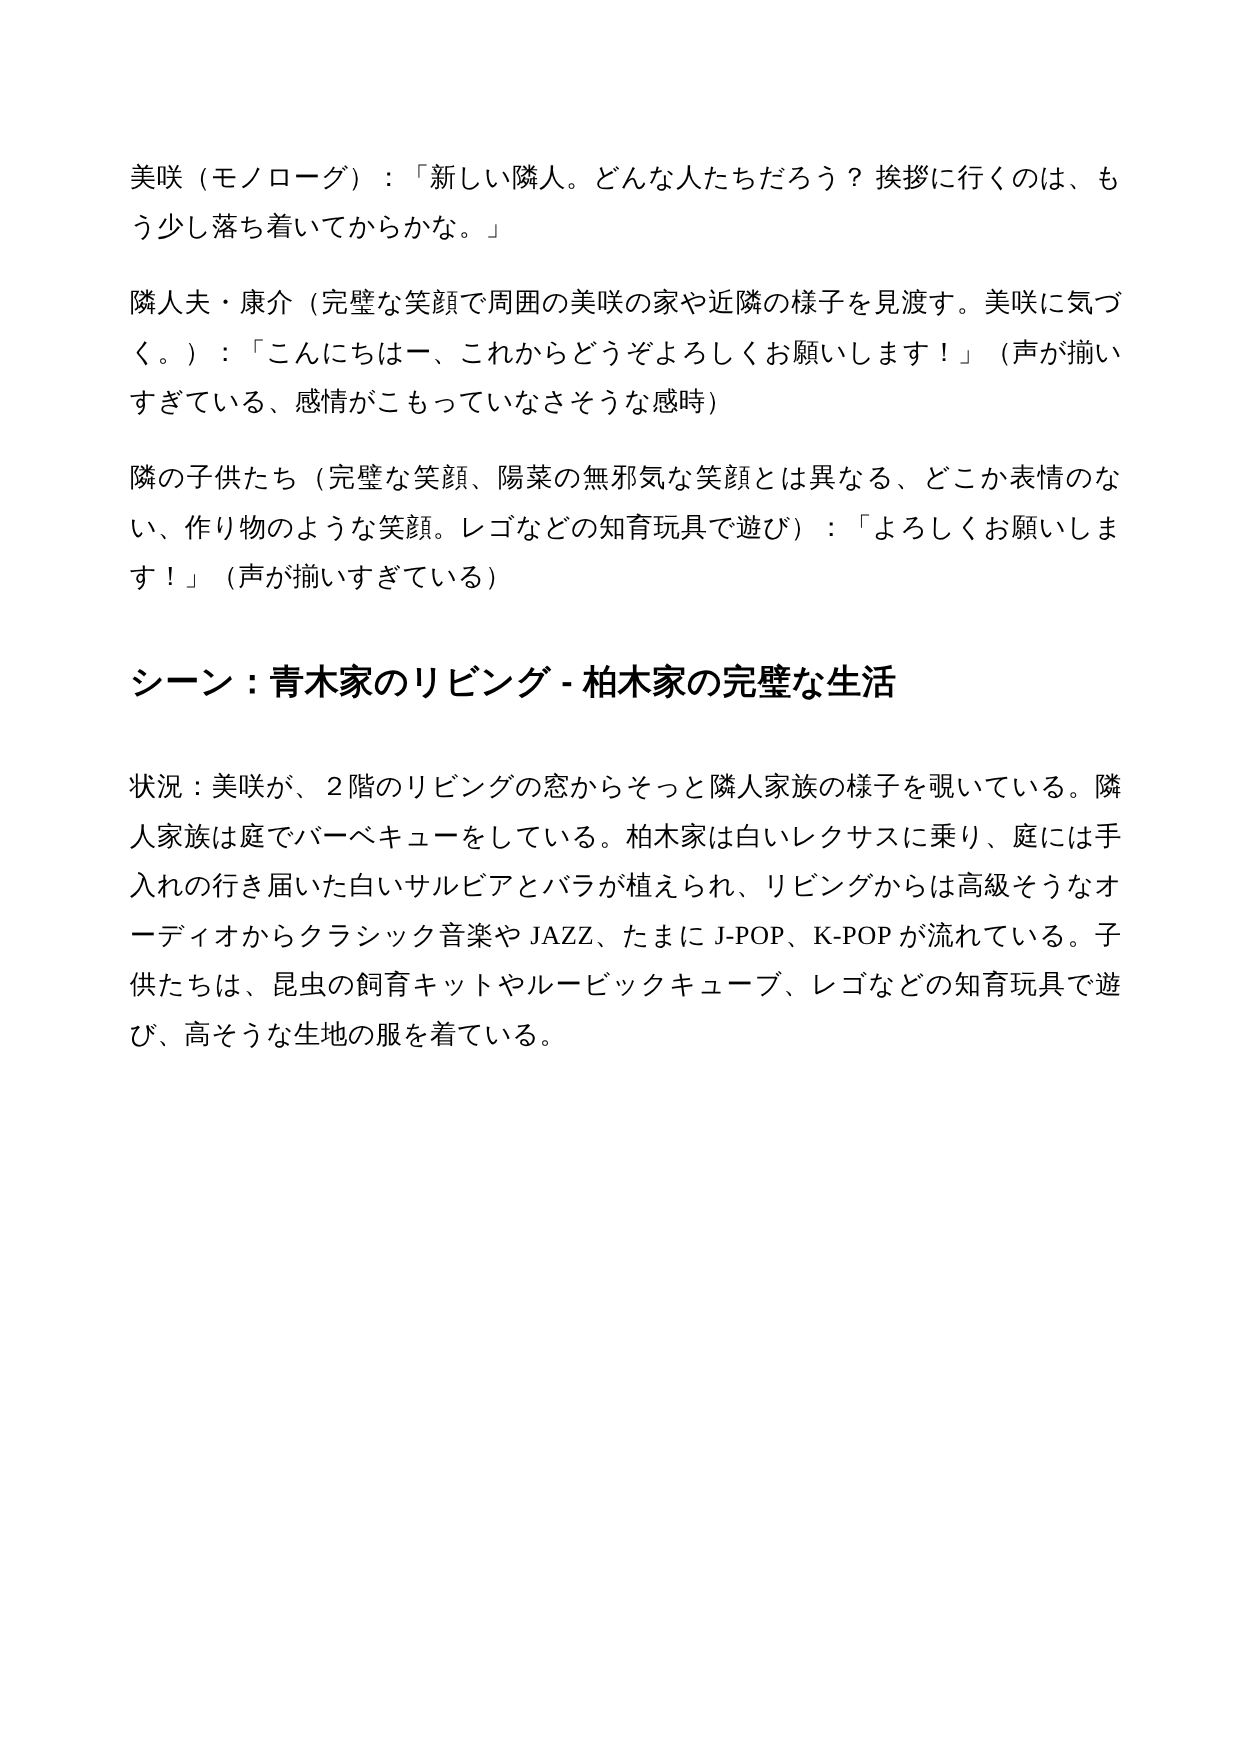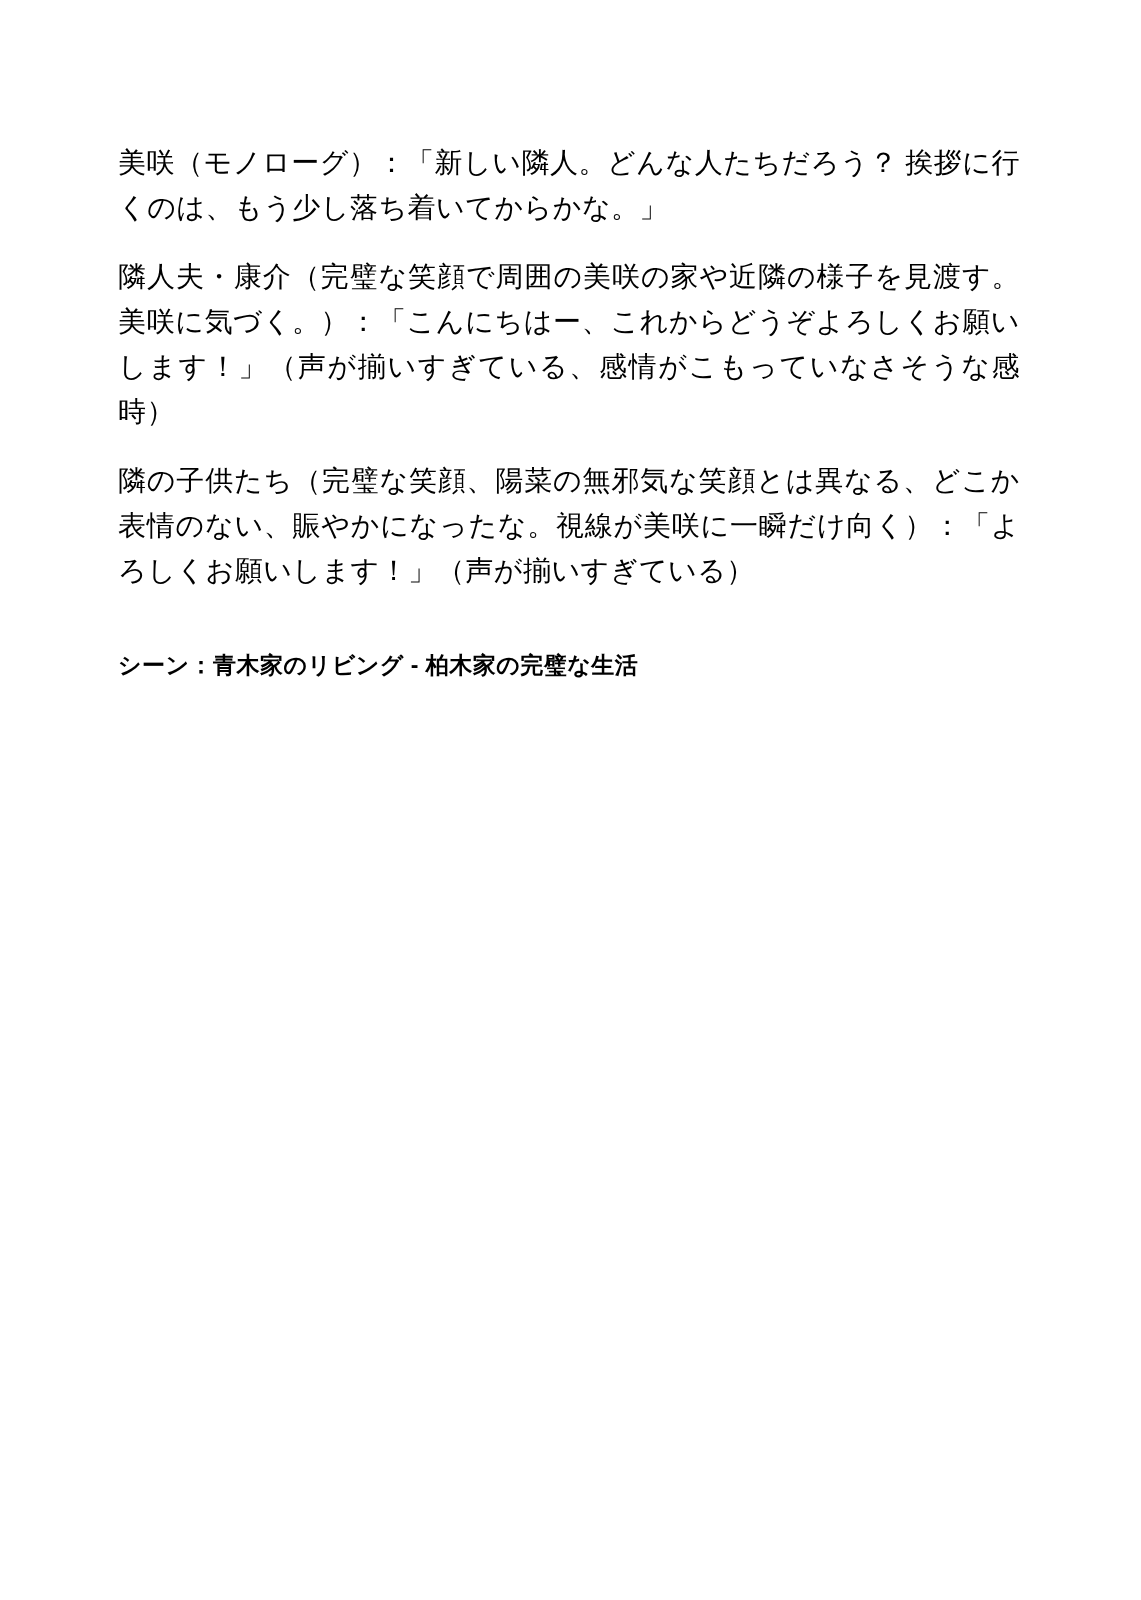--- a/index.html
+++ b/index.html
@@ -12,39 +12,40 @@
     box-sizing: border-box;
     width: 1141px;
     height: 1600px;
     background: #ffffff;
     color: #000000;
     padding: 140px 121px 0 118px;
     overflow: hidden;
   }
   .body-text {
     font-family: "Liberation Serif", "DejaVu Serif", serif;
-    font-size: 28px;
+    font-size: 24px;
     line-height: 45px;
     letter-spacing: 0.5px;
     margin: 0 0 24px 0;
     text-align: justify;
     text-justify: inter-ideograph;
     color: #000000;
   }
   .scene-heading {
     font-family: "Liberation Sans", "DejaVu Sans", sans-serif;
     font-weight: 700;
-    font-size: 23px;
+    font-size: 31px;
     line-height: 32px;
     letter-spacing: 0.5px;
     margin: 56px 0 58px 0;
     color: #000000;
   }
 </style>
 </head>
 <body>
 
 <div class="page">
   <p class="body-text">美咲（モノローグ）：「新しい隣人。どんな人たちだろう？ 挨拶に行くのは、もう少し落ち着いてからかな。」</p>
   <p class="body-text">隣人夫・康介（完璧な笑顔で周囲の美咲の家や近隣の様子を見渡す。美咲に気づく。）：「こんにちはー、これからどうぞよろしくお願いします！」（声が揃いすぎている、感情がこもっていなさそうな感時）</p>
-  <p class="body-text">隣の子供たち（完璧な笑顔、陽菜の無邪気な笑顔とは異なる、どこか表情のない、賑やかになったな。視線が美咲に一瞬だけ向く）：「よろしくお願いします！」（声が揃いすぎている）</p>
+  <p class="body-text">隣の子供たち（完璧な笑顔、陽菜の無邪気な笑顔とは異なる、どこか表情のない、作り物のような笑顔。レゴなどの知育玩具で遊び）：「よろしくお願いします！」（声が揃いすぎている）</p>
   <h2 class="scene-heading">シーン：青木家のリビング - 柏木家の完璧な生活</h2>
+  <p class="body-text">状況：美咲が、２階のリビングの窓からそっと隣人家族の様子を覗いている。隣人家族は庭でバーベキューをしている。柏木家は白いレクサスに乗り、庭には手入れの行き届いた白いサルビアとバラが植えられ、リビングからは高級そうなオーディオからクラシック音楽や JAZZ、たまに J-POP、K-POP が流れている。子供たちは、昆虫の飼育キットやルービックキューブ、レゴなどの知育玩具で遊び、高そうな生地の服を着ている。</p>
 </div>
 
 </body></html>

